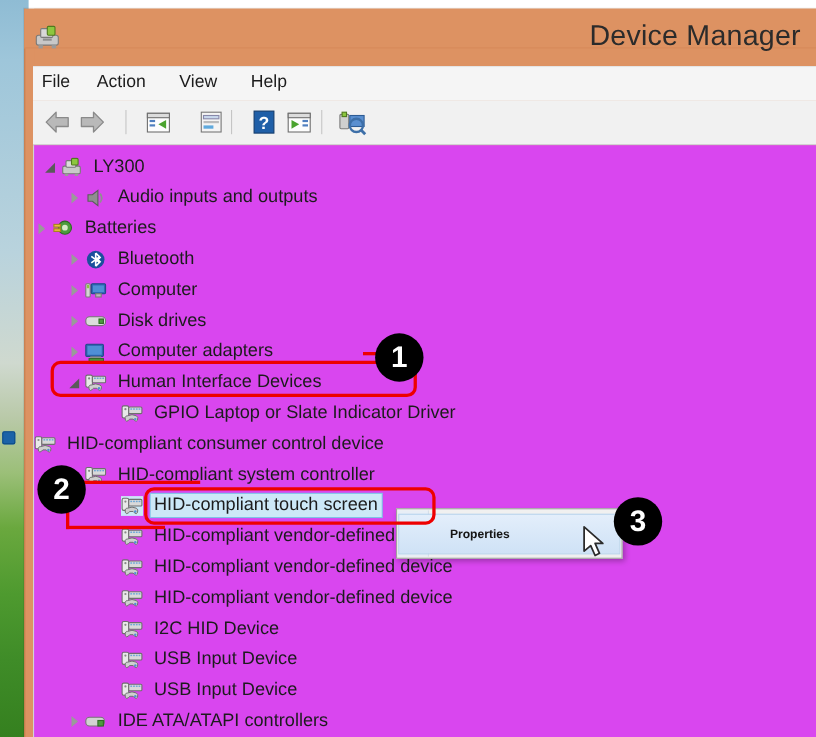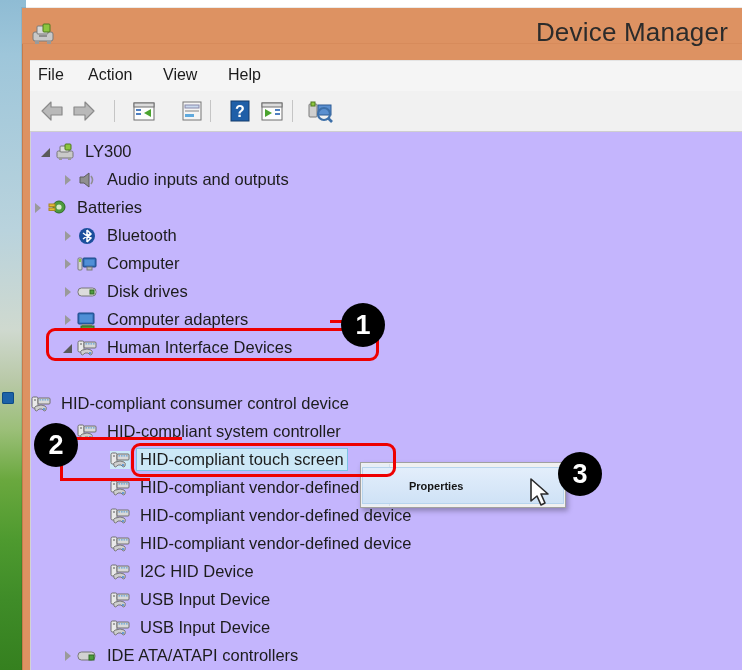--- a/index.html
+++ b/index.html
@@ -77,21 +77,21 @@
   .tb-btn {
     position: absolute; top: 7px; width: 28px; height: 26px;
   }
   .tb-sep {
     position: absolute; top: 9px; width: 1px; height: 22px; background: #c5c5c5;
   }
 
   
   #treepane {
     position: absolute; left: 30px; top: 132px; width: 712px; height: 538px;
-    background: #c4b5fd;
+    background: #d946ef;
     border-left: 1px solid #d3d3d3;
     overflow: hidden;
   }
   .row {
     position: absolute; left: 0; height: 27px; width: 100%;
     display: flex; align-items: center;
     white-space: nowrap;
   }
   .expander {
     width: 16px; height: 16px; flex: 0 0 16px; position: relative;
@@ -364,20 +364,36 @@
         <rect x="11" y="4.2" width="1.6" height="1.3" fill="#6aa6d8"></rect>
         <rect x="13.5" y="4.2" width="1.6" height="1.3" fill="#6aa6d8"></rect>
         <rect x="16" y="4.2" width="1.6" height="1.3" fill="#6aa6d8"></rect>
         <path d="M6 11 q4 -2 8 0 q2 1 1 4 q-1 2 -3 0 l-1 -1 l-3 0 l-1 1 q-2 2 -3 0 q-1 -3 1 -4 Z" fill="#cfcfcf" stroke="#6f6f6f" stroke-width="0.9"></path>
         <circle cx="13" cy="14" r="1.1" fill="#4f8fd6"></circle>
       </svg>
     </span>
     <span class="lbl">Human Interface Devices</span>
   </div>
 
+  <div class="row" style="top:230px;padding-left:79px">
+    <span class="ic">
+      <svg width="20" height="18" viewBox="0 0 20 18">
+        <rect x="1" y="2" width="6" height="11" rx="1.5" fill="#e9e9e9" stroke="#6f6f6f"></rect>
+        <circle cx="4" cy="5" r="1" fill="#888"></circle>
+        <rect x="7" y="3" width="12" height="6" rx="1" fill="#d9d9d9" stroke="#6f6f6f"></rect>
+        <rect x="8.5" y="4.2" width="1.6" height="1.3" fill="#6aa6d8"></rect>
+        <rect x="11" y="4.2" width="1.6" height="1.3" fill="#6aa6d8"></rect>
+        <rect x="13.5" y="4.2" width="1.6" height="1.3" fill="#6aa6d8"></rect>
+        <rect x="16" y="4.2" width="1.6" height="1.3" fill="#6aa6d8"></rect>
+        <path d="M6 11 q4 -2 8 0 q2 1 1 4 q-1 2 -3 0 l-1 -1 l-3 0 l-1 1 q-2 2 -3 0 q-1 -3 1 -4 Z" fill="#cfcfcf" stroke="#6f6f6f" stroke-width="0.9"></path>
+        <circle cx="13" cy="14" r="1.1" fill="#4f8fd6"></circle>
+      </svg>
+    </span>
+    <span class="lbl">GPIO Laptop or Slate Indicator Driver</span>
+  </div>
 
   <div class="row" style="top:258px;">
     <span class="ic">
       <svg width="20" height="18" viewBox="0 0 20 18">
         <rect x="1" y="2" width="6" height="11" rx="1.5" fill="#e9e9e9" stroke="#6f6f6f"></rect>
         <circle cx="4" cy="5" r="1" fill="#888"></circle>
         <rect x="7" y="3" width="12" height="6" rx="1" fill="#d9d9d9" stroke="#6f6f6f"></rect>
         <rect x="8.5" y="4.2" width="1.6" height="1.3" fill="#6aa6d8"></rect>
         <rect x="11" y="4.2" width="1.6" height="1.3" fill="#6aa6d8"></rect>
         <rect x="13.5" y="4.2" width="1.6" height="1.3" fill="#6aa6d8"></rect>

